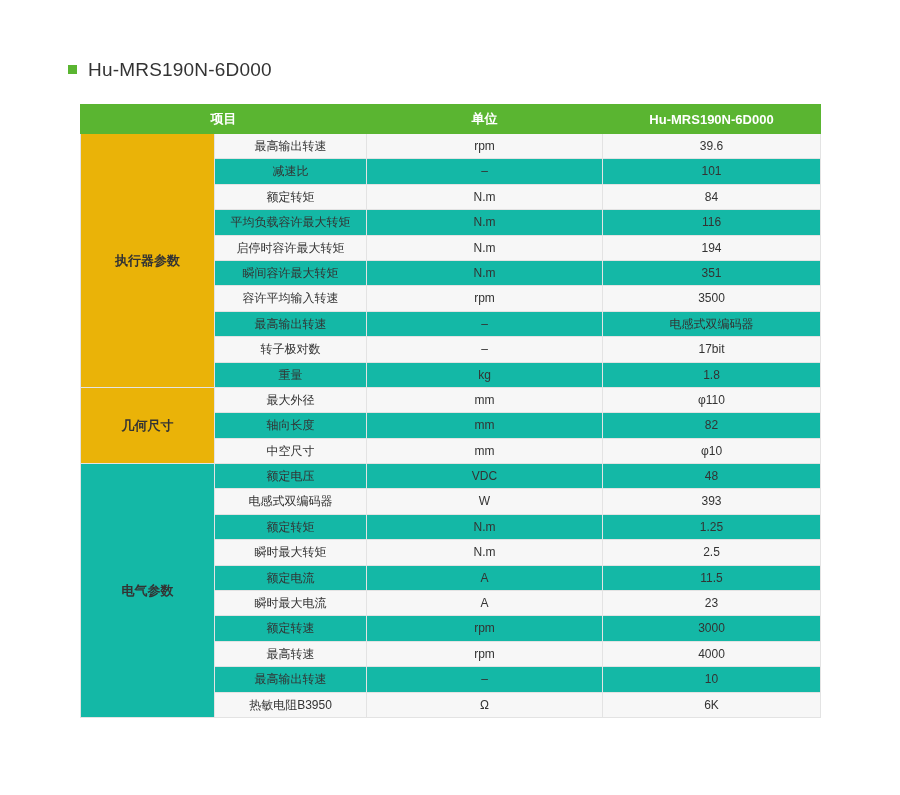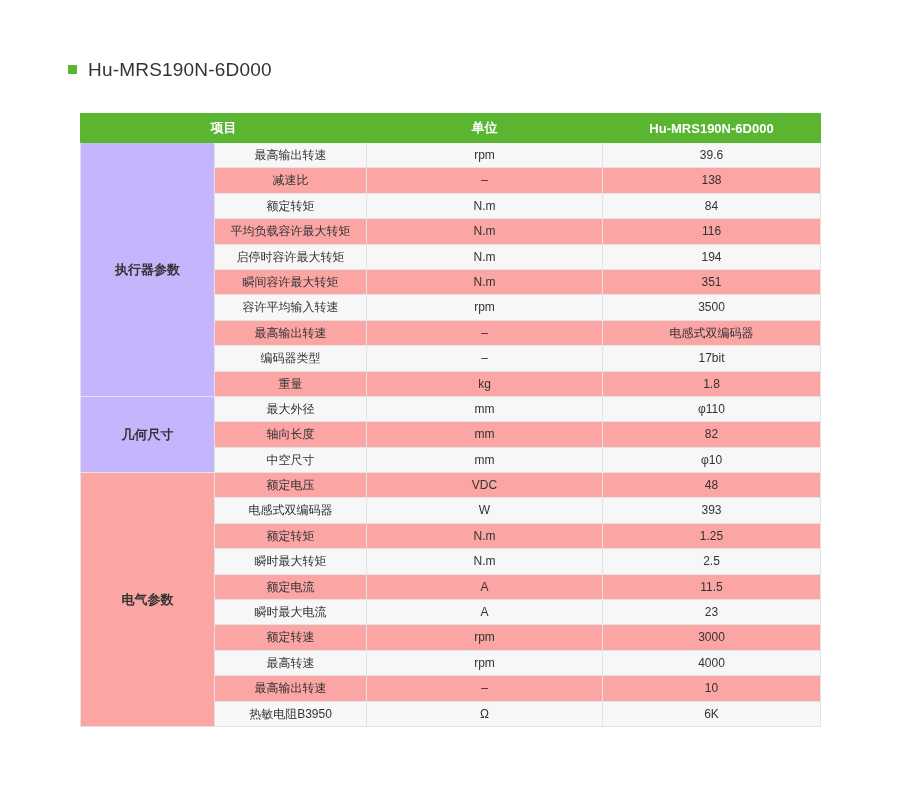--- a/index.html
+++ b/index.html
@@ -30,21 +30,21 @@
     flex: none;
   }
   .title-text {
     font-size: 19px;
     color: #333333;
     letter-spacing: 0.2px;
     line-height: 1;
   }
   table.spec {
     border-collapse: collapse;
-    margin: 34px 0 0 80px;
+    margin: 25px 0 0 80px;
     width: 740px;
     table-layout: fixed;
   }
   table.spec th {
     background: #5ab531;
     color: #ffffff;
     font-size: 13px;
     font-weight: bold;
     height: 28px;
     text-align: center;
@@ -55,26 +55,26 @@
     font-size: 12px;
     height: 24.4px;
     text-align: center;
     color: #333333;
     border: 1px solid #e3e3e3;
     padding: 0 4px;
     background: #f7f7f7;
     line-height: 1.2;
   }
   table.spec tr.alt td {
-    background: #fca5a5;
+    background: #14b8a6;
   }
   table.spec td.group {
     font-weight: bold;
     font-size: 13px;
-    background: #c4b5fd;
+    background: #eab308;
     color: #333333;
     border-left: 1px solid #e3e3e3;
     border-right: 1px solid #e3e3e3;
   }
   col.c-group { width: 134px; }
   col.c-item  { width: 152px; }
   col.c-unit  { width: 236px; }
   col.c-value { width: 218px; }
 </style>
 </head>
@@ -104,21 +104,21 @@
     <tbody id="tbody">
         <tr>
           <td class="group" rowspan="10">执行器参数</td>
           <td>最高输出转速</td>
           <td>rpm</td>
           <td>39.6</td>
         </tr>
         <tr class="alt">
           <td>减速比</td>
           <td>–</td>
-          <td>138</td>
+          <td>101</td>
         </tr>
         <tr>
           <td>额定转矩</td>
           <td>N.m</td>
           <td>84</td>
         </tr>
         <tr class="alt">
           <td>平均负载容许最大转矩</td>
           <td>N.m</td>
           <td>116</td>
@@ -137,21 +137,21 @@
           <td>容许平均输入转速</td>
           <td>rpm</td>
           <td>3500</td>
         </tr>
         <tr class="alt">
           <td>最高输出转速</td>
           <td>–</td>
           <td>电感式双编码器</td>
         </tr>
         <tr>
-          <td>编码器类型</td>
+          <td>转子极对数</td>
           <td>–</td>
           <td>17bit</td>
         </tr>
         <tr class="alt">
           <td>重量</td>
           <td>kg</td>
           <td>1.8</td>
         </tr>
         <tr>
           <td class="group" rowspan="3">几何尺寸</td>

